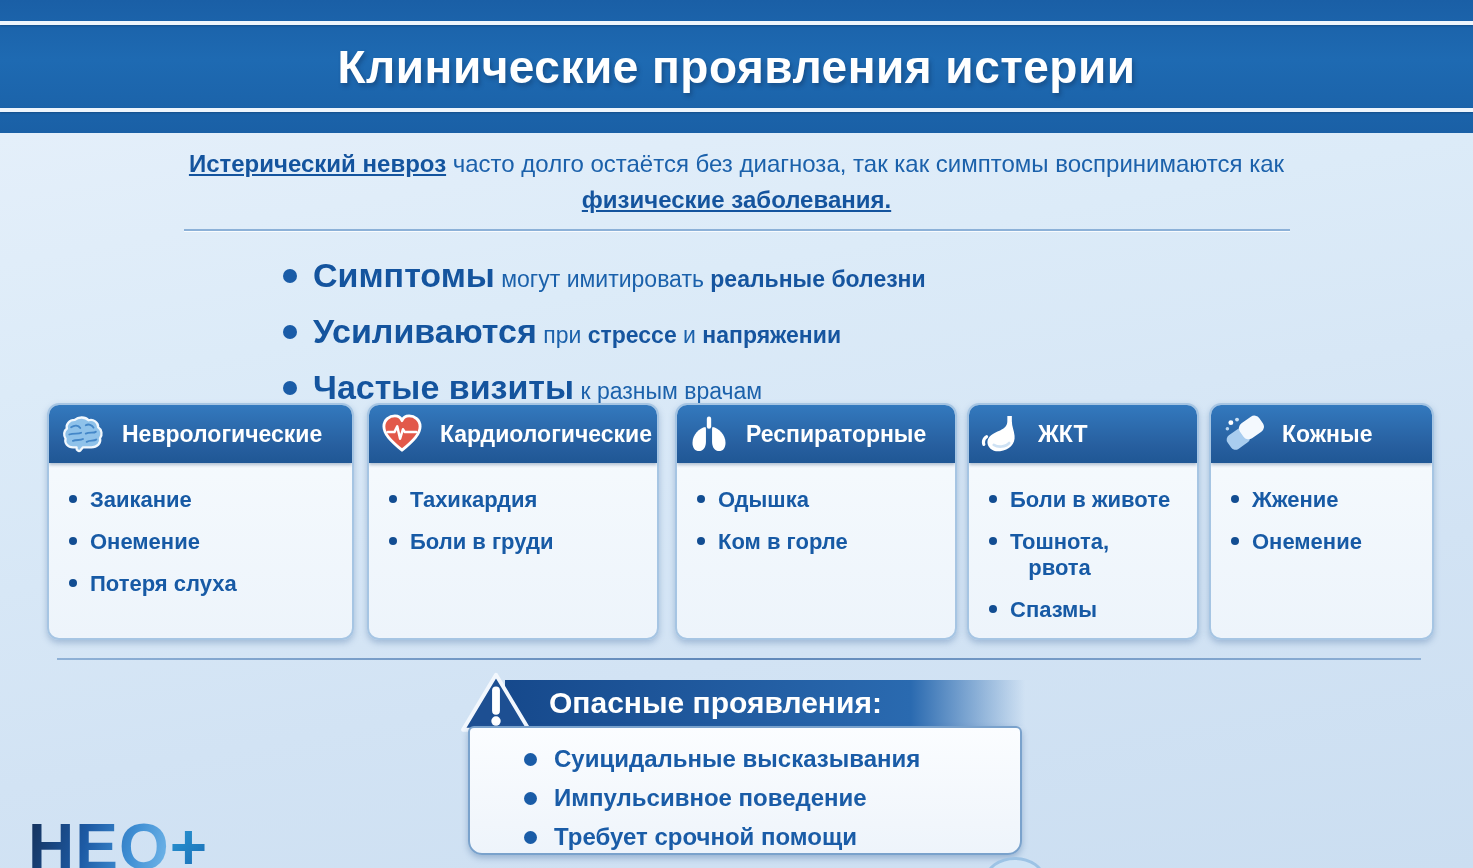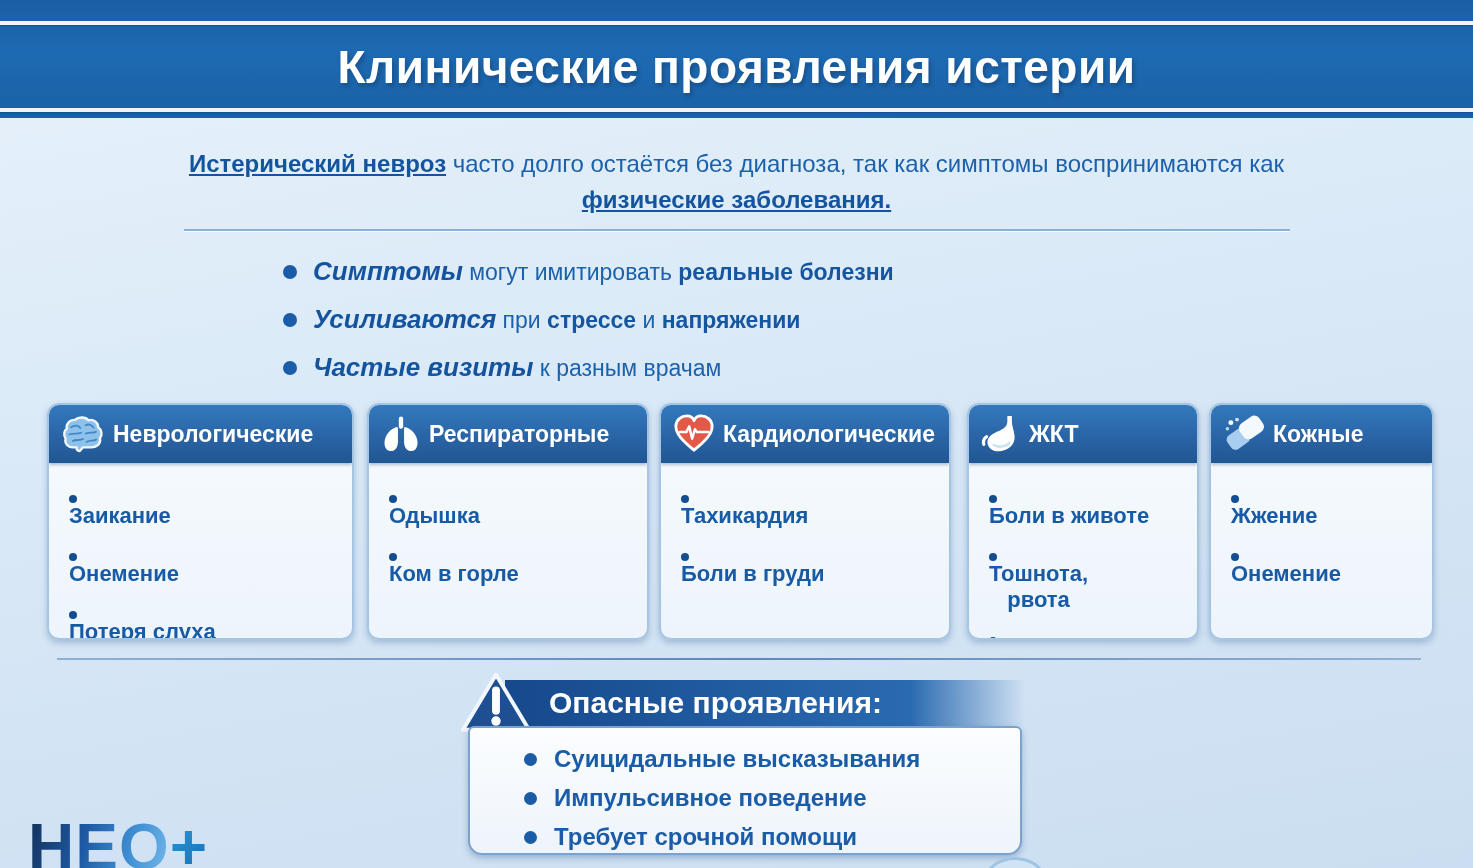--- a/index.html
+++ b/index.html
@@ -1,21 +1,21 @@
 <!DOCTYPE html>
 <html><head>
 <meta charset="utf-8">
 <style>
   html,body{margin:0;padding:0;}
   body{font-family:"Liberation Sans",sans-serif;}
   .page{position:relative;width:1473px;height:868px;overflow:hidden;
     background:linear-gradient(170deg,#e8f1fb 0%,#dcebf8 35%,#d2e3f4 70%,#cbdef1 100%);}
 
   
-  .banner{position:absolute;top:0;left:0;width:100%;height:118px;
+  .banner{position:absolute;top:0;left:0;width:100%;height:133px;
     background:linear-gradient(180deg,#1a5fa6 0%,#1e6ab2 45%,#1a60a6 100%);}
   .banner-stripe{position:absolute;left:0;right:0;height:4px;background:#eef5fc;
     box-shadow:0 1px 2px rgba(10,40,80,.35);}
   .stripe-top{top:21px;}
   .stripe-bottom{top:108px;}
   .banner-title{position:absolute;top:26px;left:0;width:100%;height:82px;
     display:flex;align-items:center;justify-content:center;
     color:#ffffff;font-size:46px;font-weight:700;letter-spacing:.5px;
     text-shadow:2px 3px 4px rgba(15,45,85,.4);}
 
@@ -24,40 +24,40 @@
     width:1160px;text-align:center;font-size:24px;line-height:1.5;color:#1b61ab;}
   .intro .b{font-weight:700;color:#14549e;text-decoration:underline;}
   .divider1{position:absolute;top:229px;left:184px;width:1106px;height:2px;
     background:#8cb1d8;box-shadow:0 1px 0 rgba(255,255,255,.8);}
 
   
   .keypoints{position:absolute;top:256px;left:283px;}
   .kp{display:flex;align-items:baseline;margin-bottom:17px;font-size:23px;color:#1b61ab;}
   .kp-dot{width:14px;height:14px;border-radius:50%;background:#1a5ca7;margin-right:16px;
     align-self:center;flex:none;}
-  .kp .lead{font-weight:700;font-size:26px;color:#14549e;font-style:italic;}
+  .kp .lead{font-weight:700;font-size:34px;color:#14549e;}
   .kp .strong{font-weight:700;color:#16559f;}
 
   
   .cards{position:absolute;top:403px;left:47px;display:flex;}
   .card{height:237px;box-sizing:border-box;border-radius:12px;overflow:hidden;
     background:linear-gradient(180deg,#f7fbfe 0%,#edf4fb 100%);
     border:2px solid #a6c5e3;box-shadow:0 3px 6px rgba(70,110,160,.35);}
   .card.c1{width:307px;margin-right:13px;}
   .card.c2{width:292px;margin-right:16px;}
   .card.c3{width:282px;margin-right:10px;}
   .card.c4{width:232px;margin-right:10px;text-align:center;}
   .card.c5{width:225px;}
   .card-header{height:58px;background:linear-gradient(180deg,#3379be 0%,#275f9f 70%,#1f5795 100%);
-    display:flex;align-items:center;gap:8px;padding:0 12px;
+    display:flex;align-items:center;gap:17px;padding:0 12px;
     color:#fff;font-weight:700;font-size:23px;box-shadow:0 2px 3px rgba(20,60,110,.3);}
   .card-icon{flex:none;display:flex;align-items:center;justify-content:center;}
   .card-body{padding:24px 14px 0 20px;}
   .ci{display:flex;align-items:flex-start;margin-bottom:16px;
-    font-size:22px;font-weight:700;color:#175aa5;line-height:1.18;flex-direction:column;}
+    font-size:22px;font-weight:700;color:#175aa5;line-height:1.18;}
   .ci-dot{width:8px;height:8px;border-radius:50%;background:#124d92;
     margin:8px 13px 0 0;flex:none;}
   .ci .pre{white-space:pre-line;}
 
   .divider2{position:absolute;top:658px;left:57px;width:1364px;height:2px;
     background:linear-gradient(90deg,#8fb1d6 0%,#5f87b8 50%,#8fb1d6 100%);}
 
   
   .warning{position:absolute;top:670px;left:455px;width:580px;height:192px;}
   .warning-bar{position:absolute;top:10px;left:50px;width:520px;height:46px;
@@ -143,61 +143,61 @@
             <span class="ci-dot"></span>
             <span>Онемение</span>
           </div>
         <div class="ci">
             <span class="ci-dot"></span>
             <span>Потеря слуха</span>
           </div>
       </div>
     </div>
 
+    <div class="card c2">
+      <div class="card-header">
+        <span class="card-icon">
+          <svg width="42" height="40" viewBox="0 0 44 42">
+            <path d="M22 38 C10 28 3 21 3 13 C3 6 9 2 14.5 2 C18 2 21 4 22 7 C23 4 26 2 29.5 2 C35 2 41 6 41 13 C41 21 34 28 22 38 Z" fill="#e2594a" stroke="#ffffff" stroke-width="3" stroke-linejoin="round"></path>
+            <polyline points="7,19 14,19 17,13 20,26 23,16 25,19 37,19" stroke="#ffffff" stroke-width="2.6" fill="none" stroke-linecap="round" stroke-linejoin="round"></polyline>
+          </svg>
+        </span>
+        <span>Кардиологические</span>
+      </div>
+      <div class="card-body">
+        <div class="ci">
+            <span class="ci-dot"></span>
+            <span>Тахикардия</span>
+          </div>
+        <div class="ci">
+            <span class="ci-dot"></span>
+            <span>Боли в груди</span>
+          </div>
+      </div>
+    </div>
+
     <div class="card c3">
       <div class="card-header">
         <span class="card-icon">
           <svg width="40" height="38" viewBox="0 0 46 42">
             <rect x="20.5" y="1" width="5" height="14" rx="2.5" fill="#ffffff"></rect>
             <path d="M19 13 C12 14 4 22 4 31 C4 38 8 41.5 13 40.5 C17.5 39.5 19.5 35 19.5 29 L19.5 15 Z" fill="#ffffff"></path>
             <path d="M27 13 C34 14 42 22 42 31 C42 38 38 41.5 33 40.5 C28.5 39.5 26.5 35 26.5 29 L26.5 15 Z" fill="#ffffff"></path>
           </svg>
         </span>
         <span>Респираторные</span>
       </div>
       <div class="card-body">
         <div class="ci">
             <span class="ci-dot"></span>
             <span>Одышка</span>
           </div>
         <div class="ci">
             <span class="ci-dot"></span>
             <span>Ком в горле</span>
-          </div>
-      </div>
-    </div>
-
-    <div class="card c2">
-      <div class="card-header">
-        <span class="card-icon">
-          <svg width="42" height="40" viewBox="0 0 44 42">
-            <path d="M22 38 C10 28 3 21 3 13 C3 6 9 2 14.5 2 C18 2 21 4 22 7 C23 4 26 2 29.5 2 C35 2 41 6 41 13 C41 21 34 28 22 38 Z" fill="#e2594a" stroke="#ffffff" stroke-width="3" stroke-linejoin="round"></path>
-            <polyline points="7,19 14,19 17,13 20,26 23,16 25,19 37,19" stroke="#ffffff" stroke-width="2.6" fill="none" stroke-linecap="round" stroke-linejoin="round"></polyline>
-          </svg>
-        </span>
-        <span>Кардиологические</span>
-      </div>
-      <div class="card-body">
-        <div class="ci">
-            <span class="ci-dot"></span>
-            <span>Тахикардия</span>
-          </div>
-        <div class="ci">
-            <span class="ci-dot"></span>
-            <span>Боли в груди</span>
           </div>
       </div>
     </div>
 
     <div class="card c4">
       <div class="card-header">
         <span class="card-icon">
           <svg width="40" height="38" viewBox="0 0 44 42">
             <path d="M29 1 L29 7 C29 12 26 15 21 17 C13 20 7 24 7 30 C7 36 13 41 21 40 C31 39 38 32 37 23 C36.5 17 34 13 34 7 L34 1 Z" fill="#ffffff"></path>
             <path d="M6 24 C3 26 2 29 3 32.5" stroke="#ffffff" stroke-width="3.5" fill="none" stroke-linecap="round"></path>

